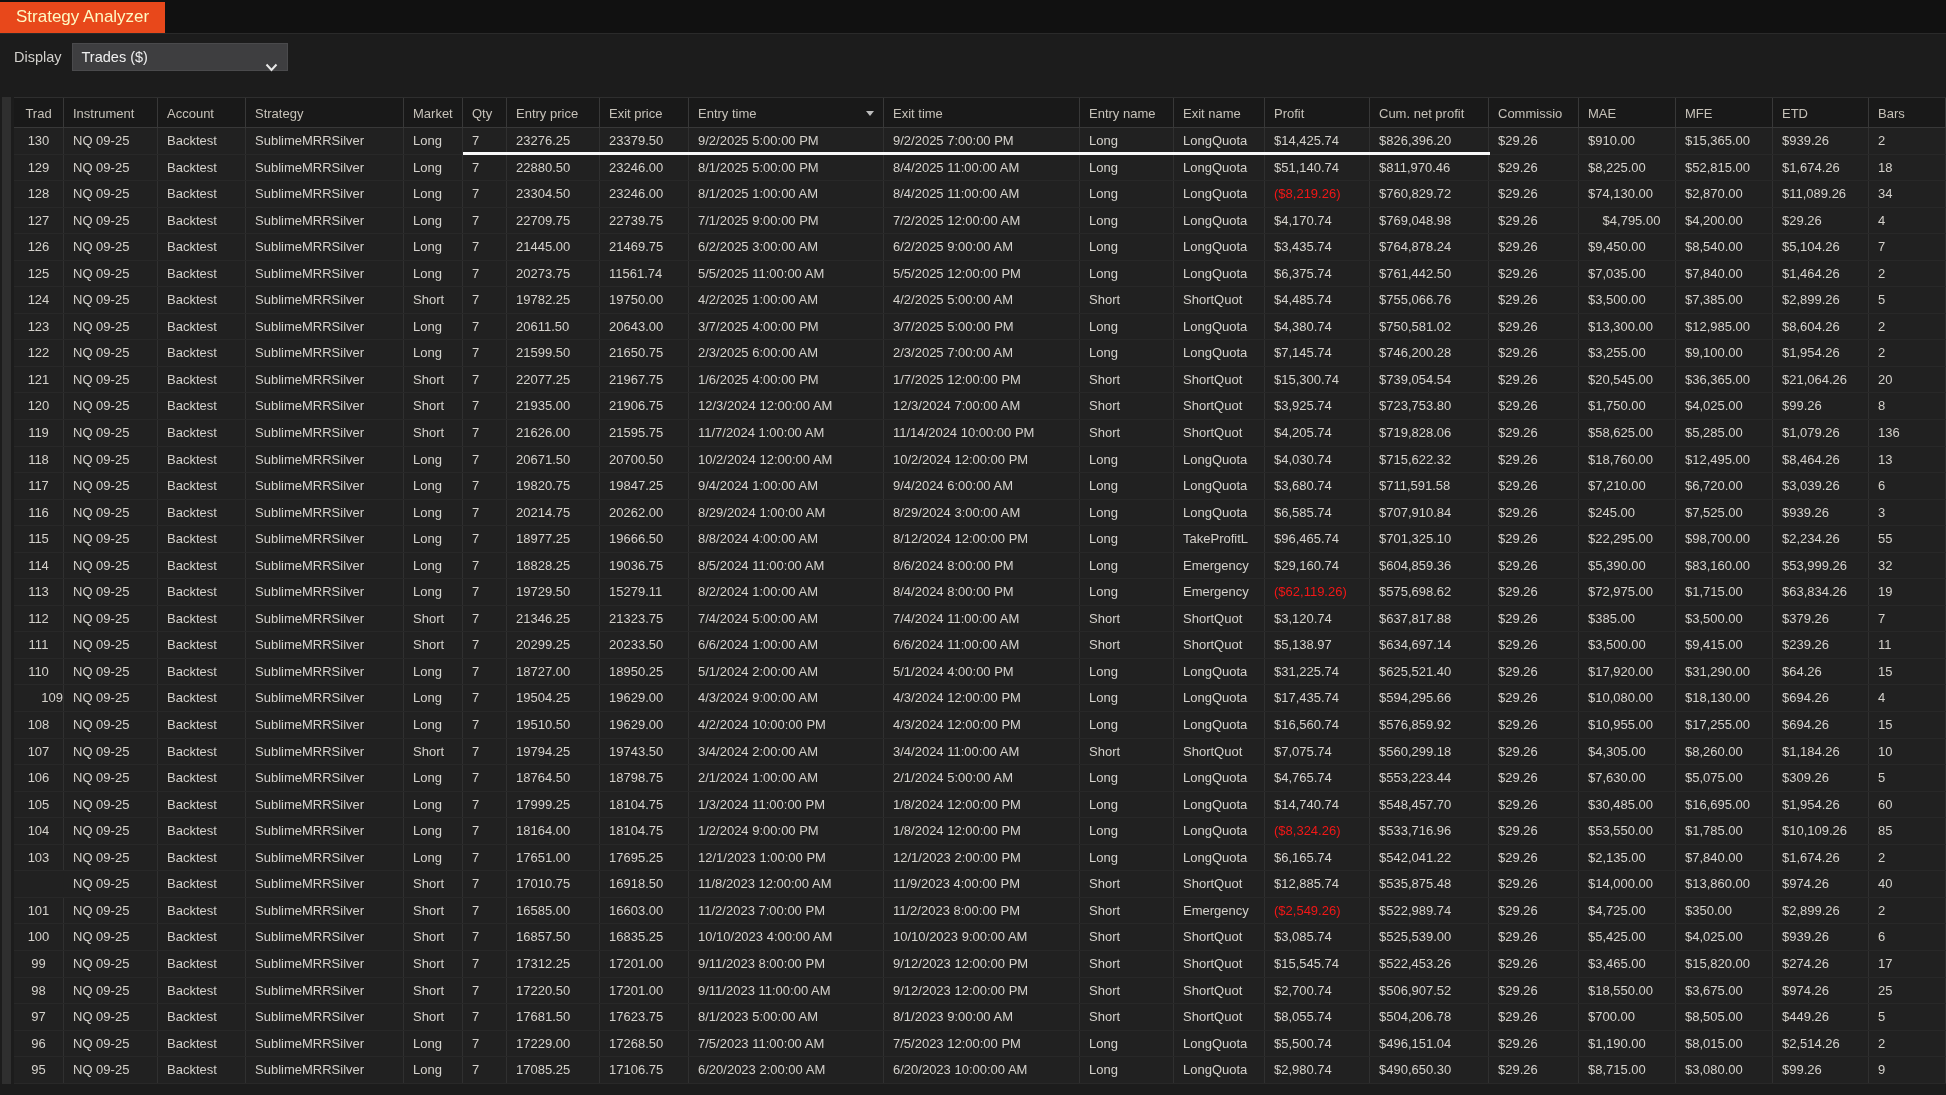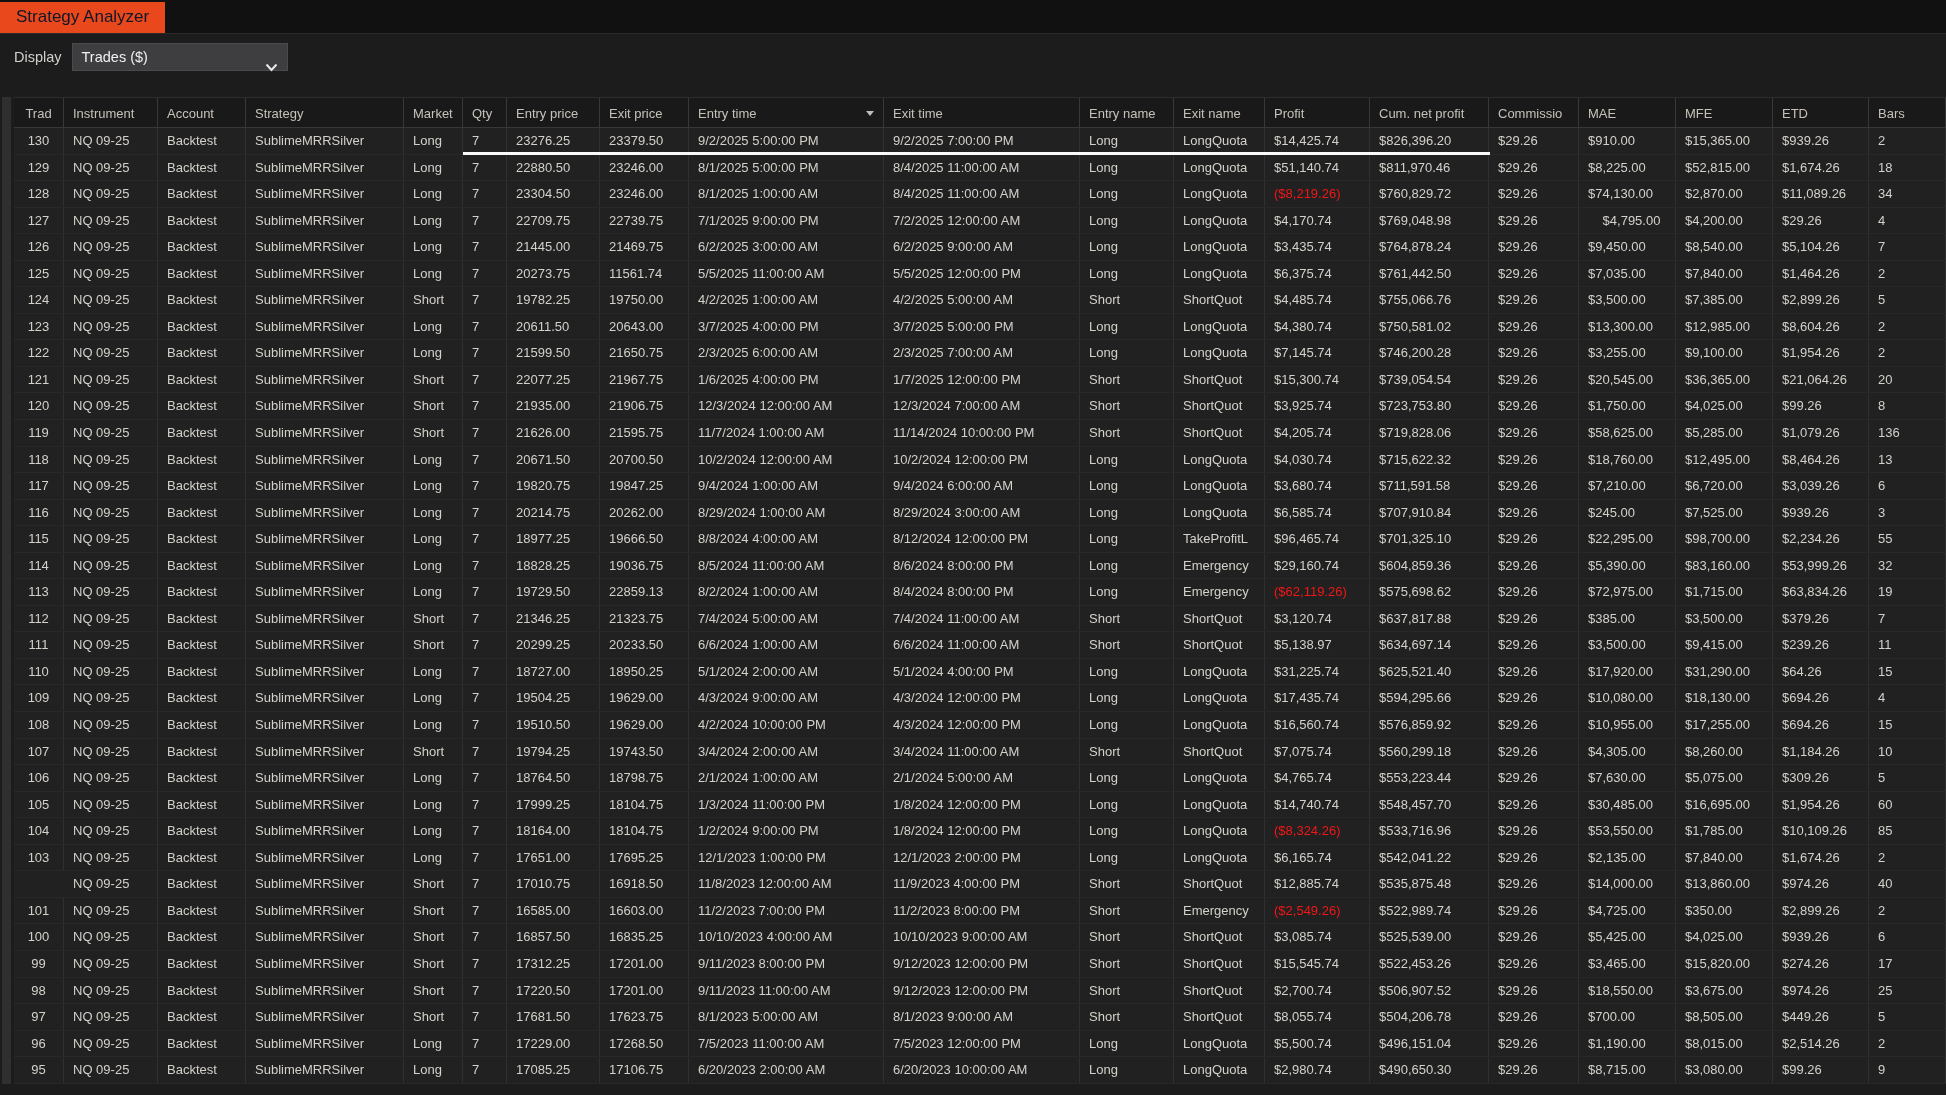--- a/index.html
+++ b/index.html
@@ -13,21 +13,21 @@
   .tabbar {
     height: 33px;
     background: #111111;
     position: relative;
   }
   .tab {
     display: inline-block;
     height: 31px;
     margin-top: 2px;
     background: #e8481b;
-    color: #0f172a;
+    color: #fef9c3;
     font-size: 17px;
     line-height: 29px;
     padding: 0 16px;
   }
   .panel {
     position: absolute;
     top: 33px; left: 0; right: 0; bottom: 0;
     background: #1c1c1c;
     border-top: 1px solid #2a2a2a;
   }
@@ -521,21 +521,21 @@
           <div class="td" style="width: 77px;">32</div>
         </div>
         <div class="tr">
           <div class="td" style="width: 50px; text-align: center; padding-left: 0px;">113</div>
           <div class="td" style="width: 94px;">NQ 09-25</div>
           <div class="td" style="width: 88px;">Backtest</div>
           <div class="td" style="width: 158px;">SublimeMRRSilver</div>
           <div class="td" style="width: 59px;">Long</div>
           <div class="td" style="width: 44px;">7</div>
           <div class="td" style="width: 93px;">19729.50</div>
-          <div class="td" style="width: 89px;">22859.13</div>
+          <div class="td" style="width: 89px;">15279.11</div>
           <div class="td" style="width: 195px;">8/2/2024 1:00:00 AM</div>
           <div class="td" style="width: 196px;">8/4/2024 8:00:00 PM</div>
           <div class="td" style="width: 94px;">Long</div>
           <div class="td" style="width: 91px;">Emergency</div>
           <div class="td neg" style="width: 105px;">($62,119.26)</div>
           <div class="td" style="width: 119px;">$575,698.62</div>
           <div class="td" style="width: 90px;">$29.26</div>
           <div class="td" style="width: 97px;">$72,975.00</div>
           <div class="td" style="width: 97px;">$1,715.00</div>
           <div class="td" style="width: 96px;">$63,834.26</div>
@@ -598,21 +598,21 @@
           <div class="td" style="width: 91px;">LongQuota</div>
           <div class="td" style="width: 105px;">$31,225.74</div>
           <div class="td" style="width: 119px;">$625,521.40</div>
           <div class="td" style="width: 90px;">$29.26</div>
           <div class="td" style="width: 97px;">$17,920.00</div>
           <div class="td" style="width: 97px;">$31,290.00</div>
           <div class="td" style="width: 96px;">$64.26</div>
           <div class="td" style="width: 77px;">15</div>
         </div>
         <div class="tr">
-          <div class="td" style="width: 50px; text-align: center; padding-left: 0px;">109</div>
+          <div class="td" style="width: 50px; text-align: right; padding-left: 0px;">109</div>
           <div class="td" style="width: 94px;">NQ 09-25</div>
           <div class="td" style="width: 88px;">Backtest</div>
           <div class="td" style="width: 158px;">SublimeMRRSilver</div>
           <div class="td" style="width: 59px;">Long</div>
           <div class="td" style="width: 44px;">7</div>
           <div class="td" style="width: 93px;">19504.25</div>
           <div class="td" style="width: 89px;">19629.00</div>
           <div class="td" style="width: 195px;">4/3/2024 9:00:00 AM</div>
           <div class="td" style="width: 196px;">4/3/2024 12:00:00 PM</div>
           <div class="td" style="width: 94px;">Long</div>

